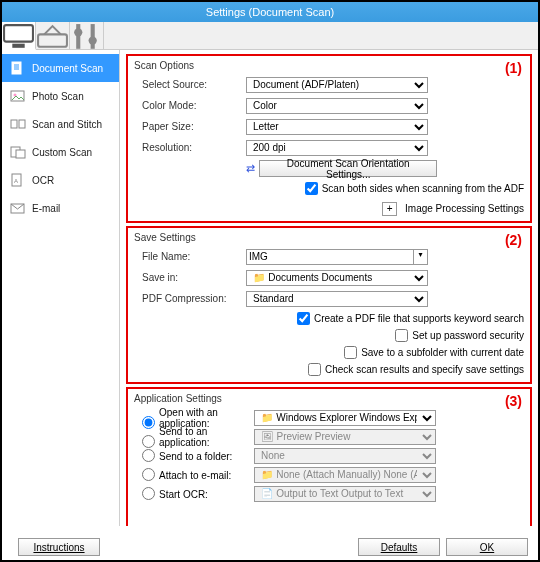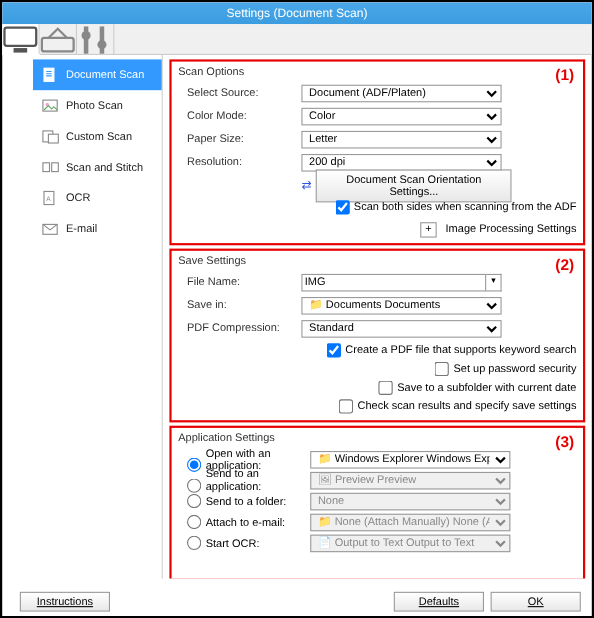--- a/index.html
+++ b/index.html
@@ -1,34 +1,34 @@
 <!DOCTYPE html>
 <html><head>
 <meta charset="utf-8">
 <style>
 * { box-sizing: border-box; margin: 0; padding: 0; }
 body { font-family: "Segoe UI", Tahoma, sans-serif; font-size: 10px; background: #fff; width: 540px; height: 562px; overflow: hidden; border: 2px solid #000; position: relative; }
 .titlebar { background: linear-gradient(#4aa8e8, #3b9ce0); color: #fff; text-align: center; height: 20px; line-height: 20px; font-size: 11px; }
 .toolbar { background: #f0f0f0; border-bottom: 1px solid #ccc; height: 28px; display: flex; }
 .toolbar .tbtn { width: 34px; height: 28px; border-right: 1px solid #ccc; display: flex; align-items: center; justify-content: center; }
 .toolbar .tbtn.active { background: #fff; border-bottom: 2px solid #fff; }
-.main { display: flex; height: 476px; margin-left: 28px; }
+.main { display: flex; height: 476px; }
 .sidebar { width: 118px; border-right: 1px solid #d0d0d0; background: #fff; padding-top: 4px; }
 .sidebar .item { display: flex; align-items: center; gap: 6px; padding: 7px 8px; font-size: 10px; color: #222; cursor: pointer; }
 .sidebar .item.active { background: #3399ff; color: #fff; }
 .sidebar .ic { width: 16px; height: 14px; }
 .content { flex: 1; padding: 4px 6px 4px 6px; overflow: hidden; }
 .section { border: 2px solid #e60000; margin-bottom: 3px; padding: 4px 6px 4px 6px; position: relative; }
 .sec-num { position: absolute; right: 8px; top: 4px; color: #e60000; font-weight: bold; font-size: 14px; }
 .sec-title { font-size: 10px; color: #333; margin-bottom: 4px; }
 .row { display: flex; align-items: center; height: 19px; margin-bottom: 2px; }
 .row .lbl { width: 112px; font-size: 10px; color: #333; padding-left: 8px; }
 .row .ctrl { width: 182px; }
 select, input[type=text] { width: 100%; font-size: 10px; height: 16px; border: 1px solid #999; background: #fff; padding: 0 2px; }
-.btn { font-size: 10px; border: 1px solid #999; background: linear-gradient(#fff,#e8e8e8); padding: 14px 8px; height: 17px; display: inline-flex; align-items: center; justify-content: center; }
+.btn { font-size: 10px; border: 1px solid #999; background: linear-gradient(#fff,#e8e8e8); padding: 1px 8px; height: 17px; display: inline-flex; align-items: center; justify-content: center; }
 .btn-wide { width: 182px; }
 .chk-row { display: flex; align-items: center; gap: 4px; padding-left: 8px; height: 17px; font-size: 10px; justify-content: flex-end; }
 .chk-row input { margin: 0; }
 .radio-row { display: flex; align-items: center; height: 19px; padding-left: 8px; }
 .radio-row .rlbl { width: 112px; display: flex; align-items: flex-end; gap: 4px; font-size: 10px; }
 .radio-row .rctrl { width: 182px; }
 .footer { position: absolute; bottom: 4px; left: 0; right: 0; display: flex; padding: 0 10px; }
 .footer .sp { flex: 1; }
 .footer .fbtn { width: 82px; margin-left: 6px; font-size: 10px; border: 1px solid #999; background: linear-gradient(#fff,#e8e8e8); height: 18px; display: flex; align-items: center; justify-content: center; text-decoration: underline; }
 .plus-btn { width: 15px; height: 14px; border: 1px solid #999; display: inline-flex; align-items: center; justify-content: center; font-size: 10px; margin-right: 4px; }
@@ -74,31 +74,31 @@
     <div class="item">
         <svg class="ic" viewBox="0 0 16 14">
           <rect x="1" y="2" width="13" height="10" fill="none" stroke="#888"></rect>
           <circle cx="5" cy="6" r="1.5" fill="#f9c"></circle>
           <path d="M2 11l4-4 3 3 2-2 3 3" fill="none" stroke="#6a6"></path>
         </svg>
         <span>Photo Scan</span>
       </div>
     <div class="item">
         <svg class="ic" viewBox="0 0 16 14">
+          <rect x="1" y="3" width="6" height="8" fill="none" stroke="#888"></rect>
+          <rect x="9" y="3" width="6" height="8" fill="none" stroke="#888"></rect>
+        </svg>
+        <span>Scan and Stitch</span>
+      </div>
+    <div class="item">
+        <svg class="ic" viewBox="0 0 16 14">
           <rect x="1" y="2" width="9" height="10" fill="none" stroke="#888"></rect>
           <rect x="6" y="5" width="9" height="8" fill="#fff" stroke="#888"></rect>
         </svg>
         <span>Custom Scan</span>
-      </div>
-    <div class="item">
-        <svg class="ic" viewBox="0 0 16 14">
-          <rect x="1" y="3" width="6" height="8" fill="none" stroke="#888"></rect>
-          <rect x="9" y="3" width="6" height="8" fill="none" stroke="#888"></rect>
-        </svg>
-        <span>Scan and Stitch</span>
       </div>
     <div class="item">
         <svg class="ic" viewBox="0 0 16 14">
           <rect x="2" y="1" width="9" height="12" fill="none" stroke="#888"></rect>
           <text x="4" y="10" font-size="6" fill="#888">A</text>
         </svg>
         <span>OCR</span>
       </div>
     <div class="item">
         <svg class="ic" viewBox="0 0 16 14">

